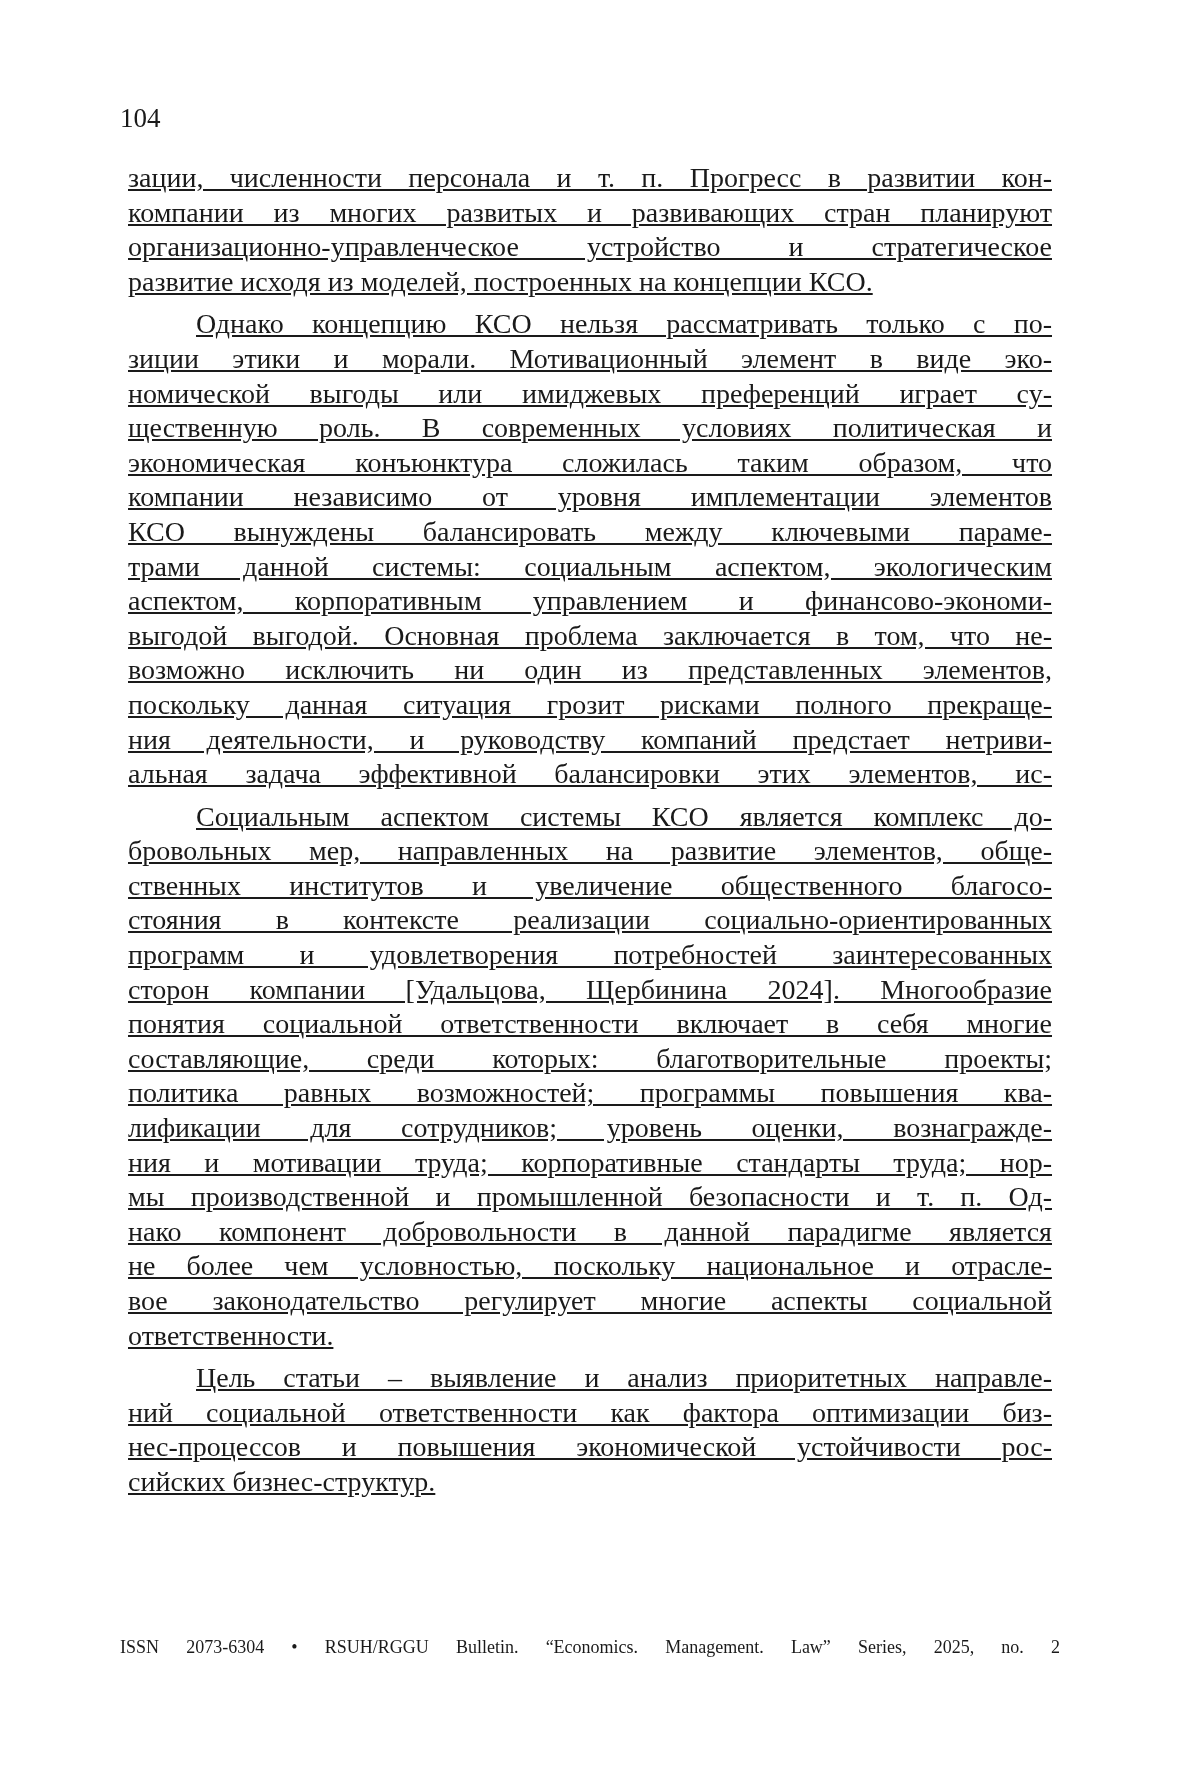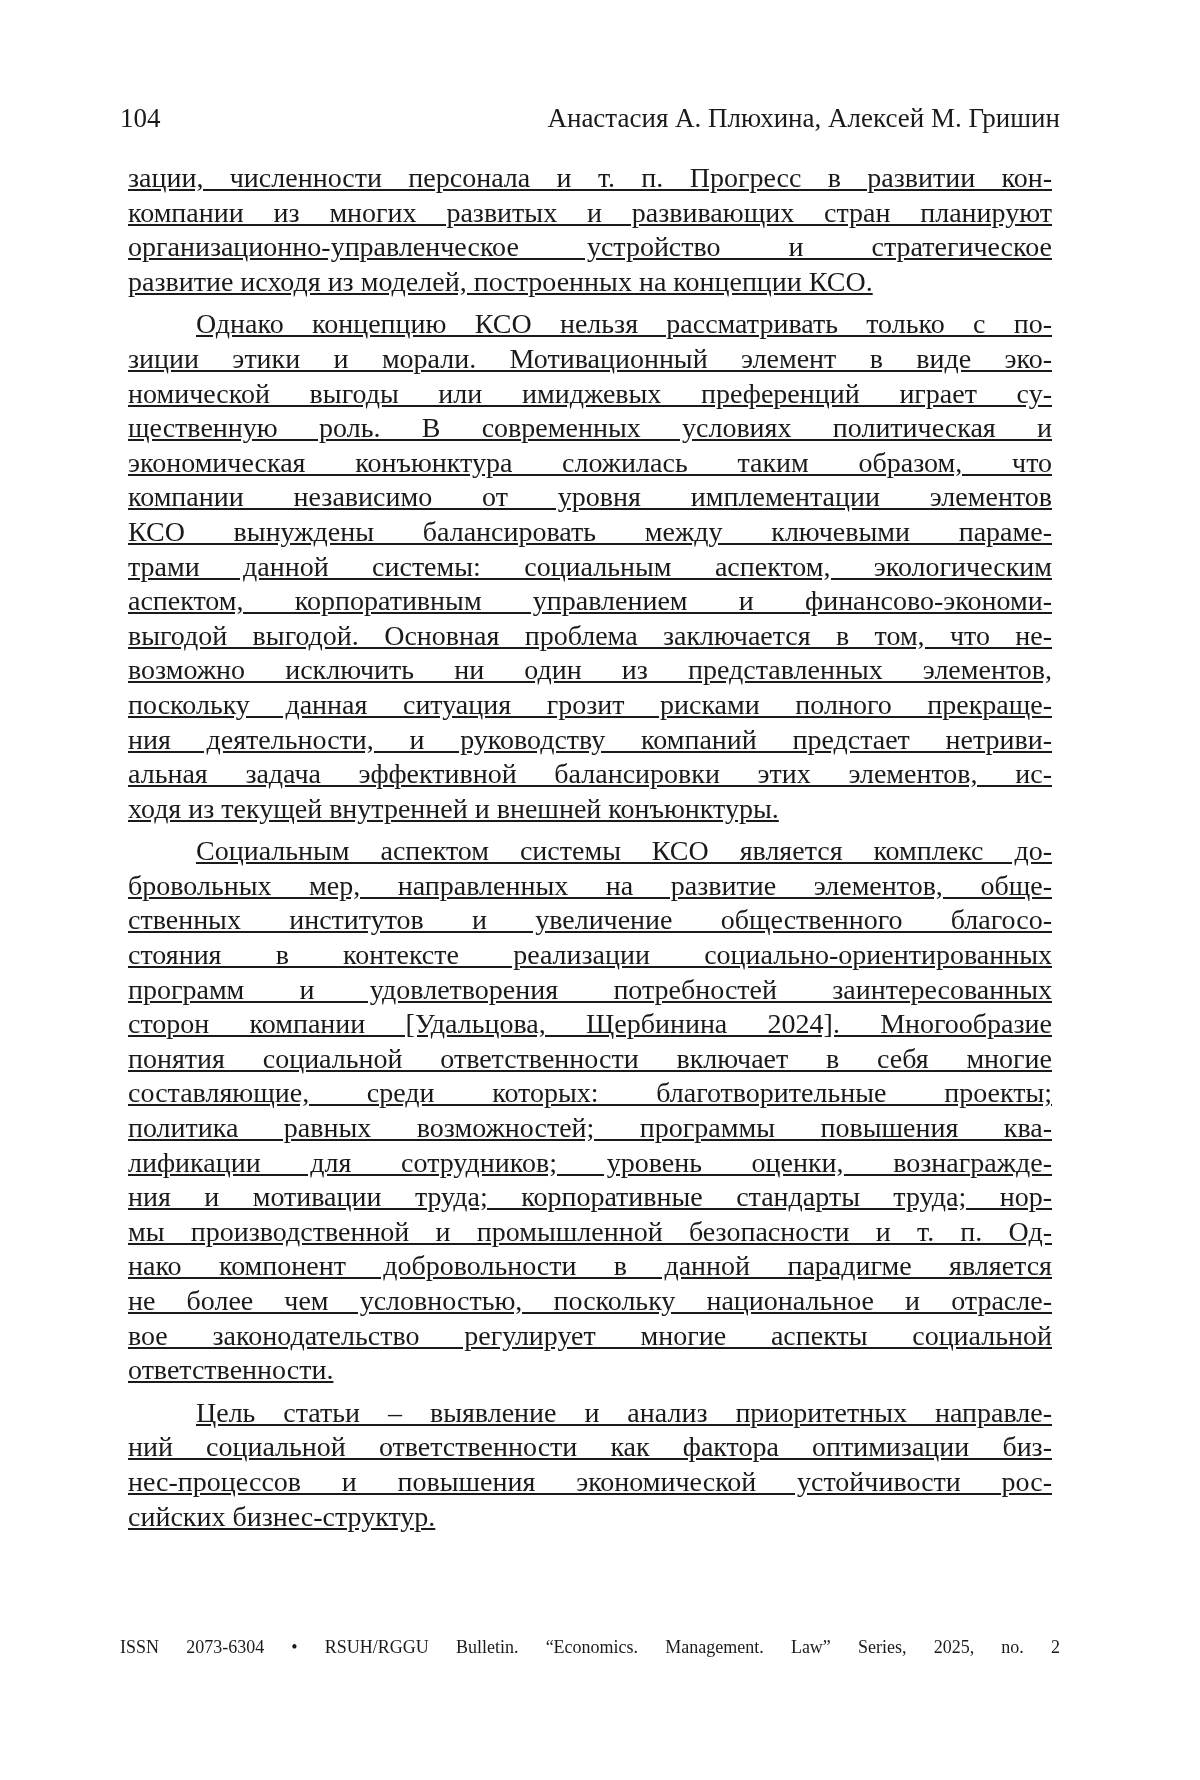--- a/index.html
+++ b/index.html
@@ -66,21 +66,20 @@
     -moz-text-align-last: justify;
   }
 </style>
 </head>
 <body>
 
 <div class="page">
 
   <div class="running-head">
     <span>104</span>
-    <span>Анастасия А. Плюхина, Алексей М. Гришин</span>
   </div>
 
   <div class="body-text">
 
   <div class="paragraph">
         <div class="text-line">зации, численности персонала и т. п. Прогресс в развитии кон-</div>
         <div class="text-line">компании из многих развитых и развивающих стран планируют</div>
         <div class="text-line">организационно-управленческое устройство и стратегическое</div>
         <div class="text-line last-line">развитие исходя из моделей, построенных на концепции КСО.</div>
       </div>
@@ -92,21 +91,20 @@
         <div class="text-line">экономическая конъюнктура сложилась таким образом, что</div>
         <div class="text-line">компании независимо от уровня имплементации элементов</div>
         <div class="text-line">КСО вынуждены балансировать между ключевыми параме-</div>
         <div class="text-line">трами данной системы: социальным аспектом, экологическим</div>
         <div class="text-line">аспектом, корпоративным управлением и финансово-экономи-</div>
         <div class="text-line">выгодой выгодой. Основная проблема заключается в том, что не-</div>
         <div class="text-line">возможно исключить ни один из представленных элементов,</div>
         <div class="text-line">поскольку данная ситуация грозит рисками полного прекраще-</div>
         <div class="text-line">ния деятельности, и руководству компаний предстает нетриви-</div>
         <div class="text-line">альная задача эффективной балансировки этих элементов, ис-</div>
-        <div class="text-line last-line">ходя из текущей внутренней и внешней конъюнктуры.</div>
       </div>
       <div class="paragraph">
         <div class="text-line indent-line">Социальным аспектом системы КСО является комплекс до-</div>
         <div class="text-line">бровольных мер, направленных на развитие элементов, обще-</div>
         <div class="text-line">ственных институтов и увеличение общественного благосо-</div>
         <div class="text-line">стояния в контексте реализации социально-ориентированных</div>
         <div class="text-line">программ и удовлетворения потребностей заинтересованных</div>
         <div class="text-line">сторон компании [Удальцова, Щербинина 2024]. Многообразие</div>
         <div class="text-line">понятия социальной ответственности включает в себя многие</div>
         <div class="text-line">составляющие, среди которых: благотворительные проекты;</div>

